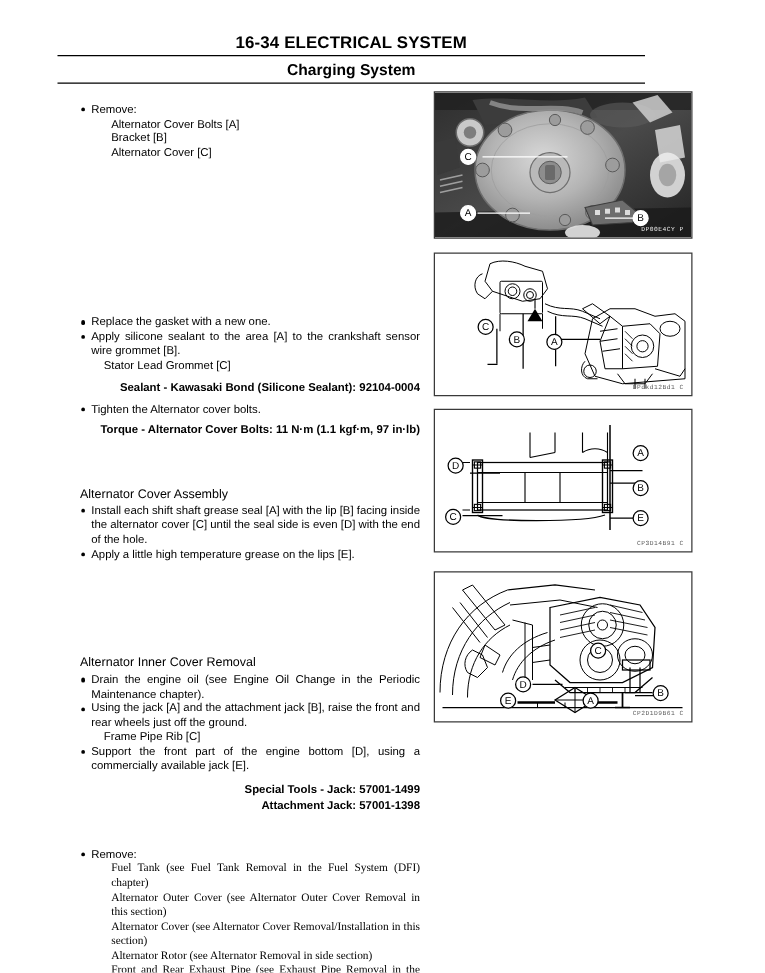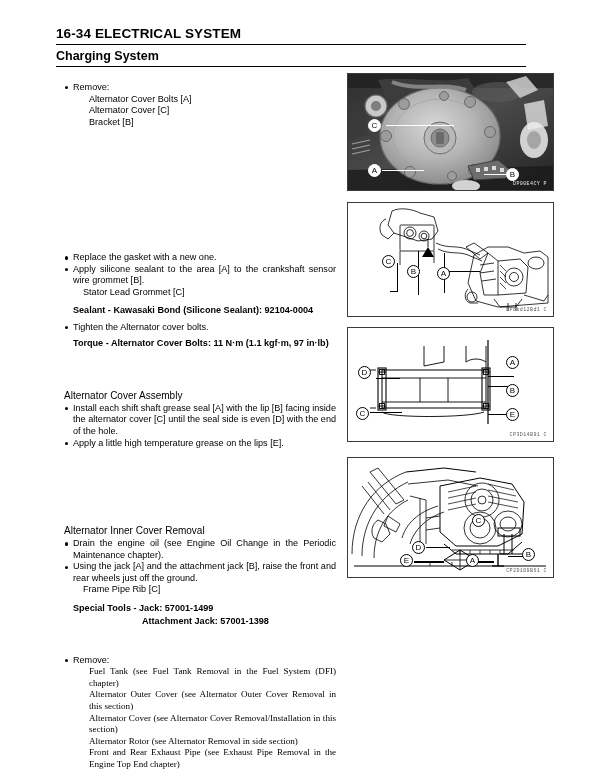--- a/index.html
+++ b/index.html
@@ -19,23 +19,24 @@
   .page {
     position: absolute;
     left: 0; top: 0;
     width: 612px;
     height: 778px;
   }
 
   
   .page-header {
     position: absolute;
-    left: 56px;
+    left: 46px;
     top: 25px;
     width: 470px;
+    text-align: center;
   }
   .page-header-title {
     font-size: 13.5px;
     font-weight: bold;
     letter-spacing: 0.1px;
     line-height: 17px;
     white-space: nowrap;
   }
   .rule-thick {
     border-bottom: 1.6px solid #000;
@@ -84,20 +85,21 @@
     padding-left: 16px;
   }
   .sub-line2 {
     padding-left: 10px;
   }
   .spec-line {
     font-weight: bold;
     font-size: 9.1px;
     line-height: 13.5px;
     padding-left: 9px;
+    text-align: right;
   }
   .spec-line.indent-deep {
     padding-left: 78px;
   }
   .gap-2 { height: 4px; }
   .gap-3 { height: 6px; }
 
   .sub-head {
     font-size: 10px;
     line-height: 13px;
@@ -176,22 +178,22 @@
     <div class="section-title">Charging System</div>
     <div class="rule-thin"></div>
   </div>
 
   <div class="text-col">
 
     <div class="blk">
       <div class="bullet-item">
         <div>Remove:</div>
         <div class="sub-line">Alternator Cover Bolts [A]</div>
+        <div class="sub-line">Bracket [B]</div>
         <div class="sub-line">Alternator Cover [C]</div>
-        <div class="sub-line">Bracket [B]</div>
       </div>
     </div>
 
     <div style="height:112px"></div>
 
     <div class="blk">
       <div class="bullet-item">
         <div>Replace the gasket with a new one.</div>
       </div>
       <div class="bullet-item">
@@ -223,20 +225,23 @@
     <div style="height:63px"></div>
 
     <div class="blk">
       <div class="sub-head">Alternator Inner Cover Removal</div>
       <div class="bullet-item">
         <div class="justify-block">Drain the engine oil (see Engine Oil Change in the Periodic Maintenance chapter).</div>
       </div>
       <div class="bullet-item">
         <div class="justify-block">Using the jack [A] and the attachment jack [B], raise the front and rear wheels just off the ground.</div>
         <div class="sub-line2">Frame Pipe Rib [C]</div>
+      </div>
+      <div class="bullet-item">
+        <div class="justify-block">Support the front part of the engine bottom [D], using a commercially available jack [E].</div>
       </div>
       <div class="gap-3"></div>
       <div class="spec-line">Special Tools - Jack: 57001-1499</div>
       <div class="spec-line indent-deep">Attachment Jack: 57001-1398</div>
     </div>
 
     <div style="height:14px"></div>
 
     <div class="blk">
       <div class="bullet-item">

